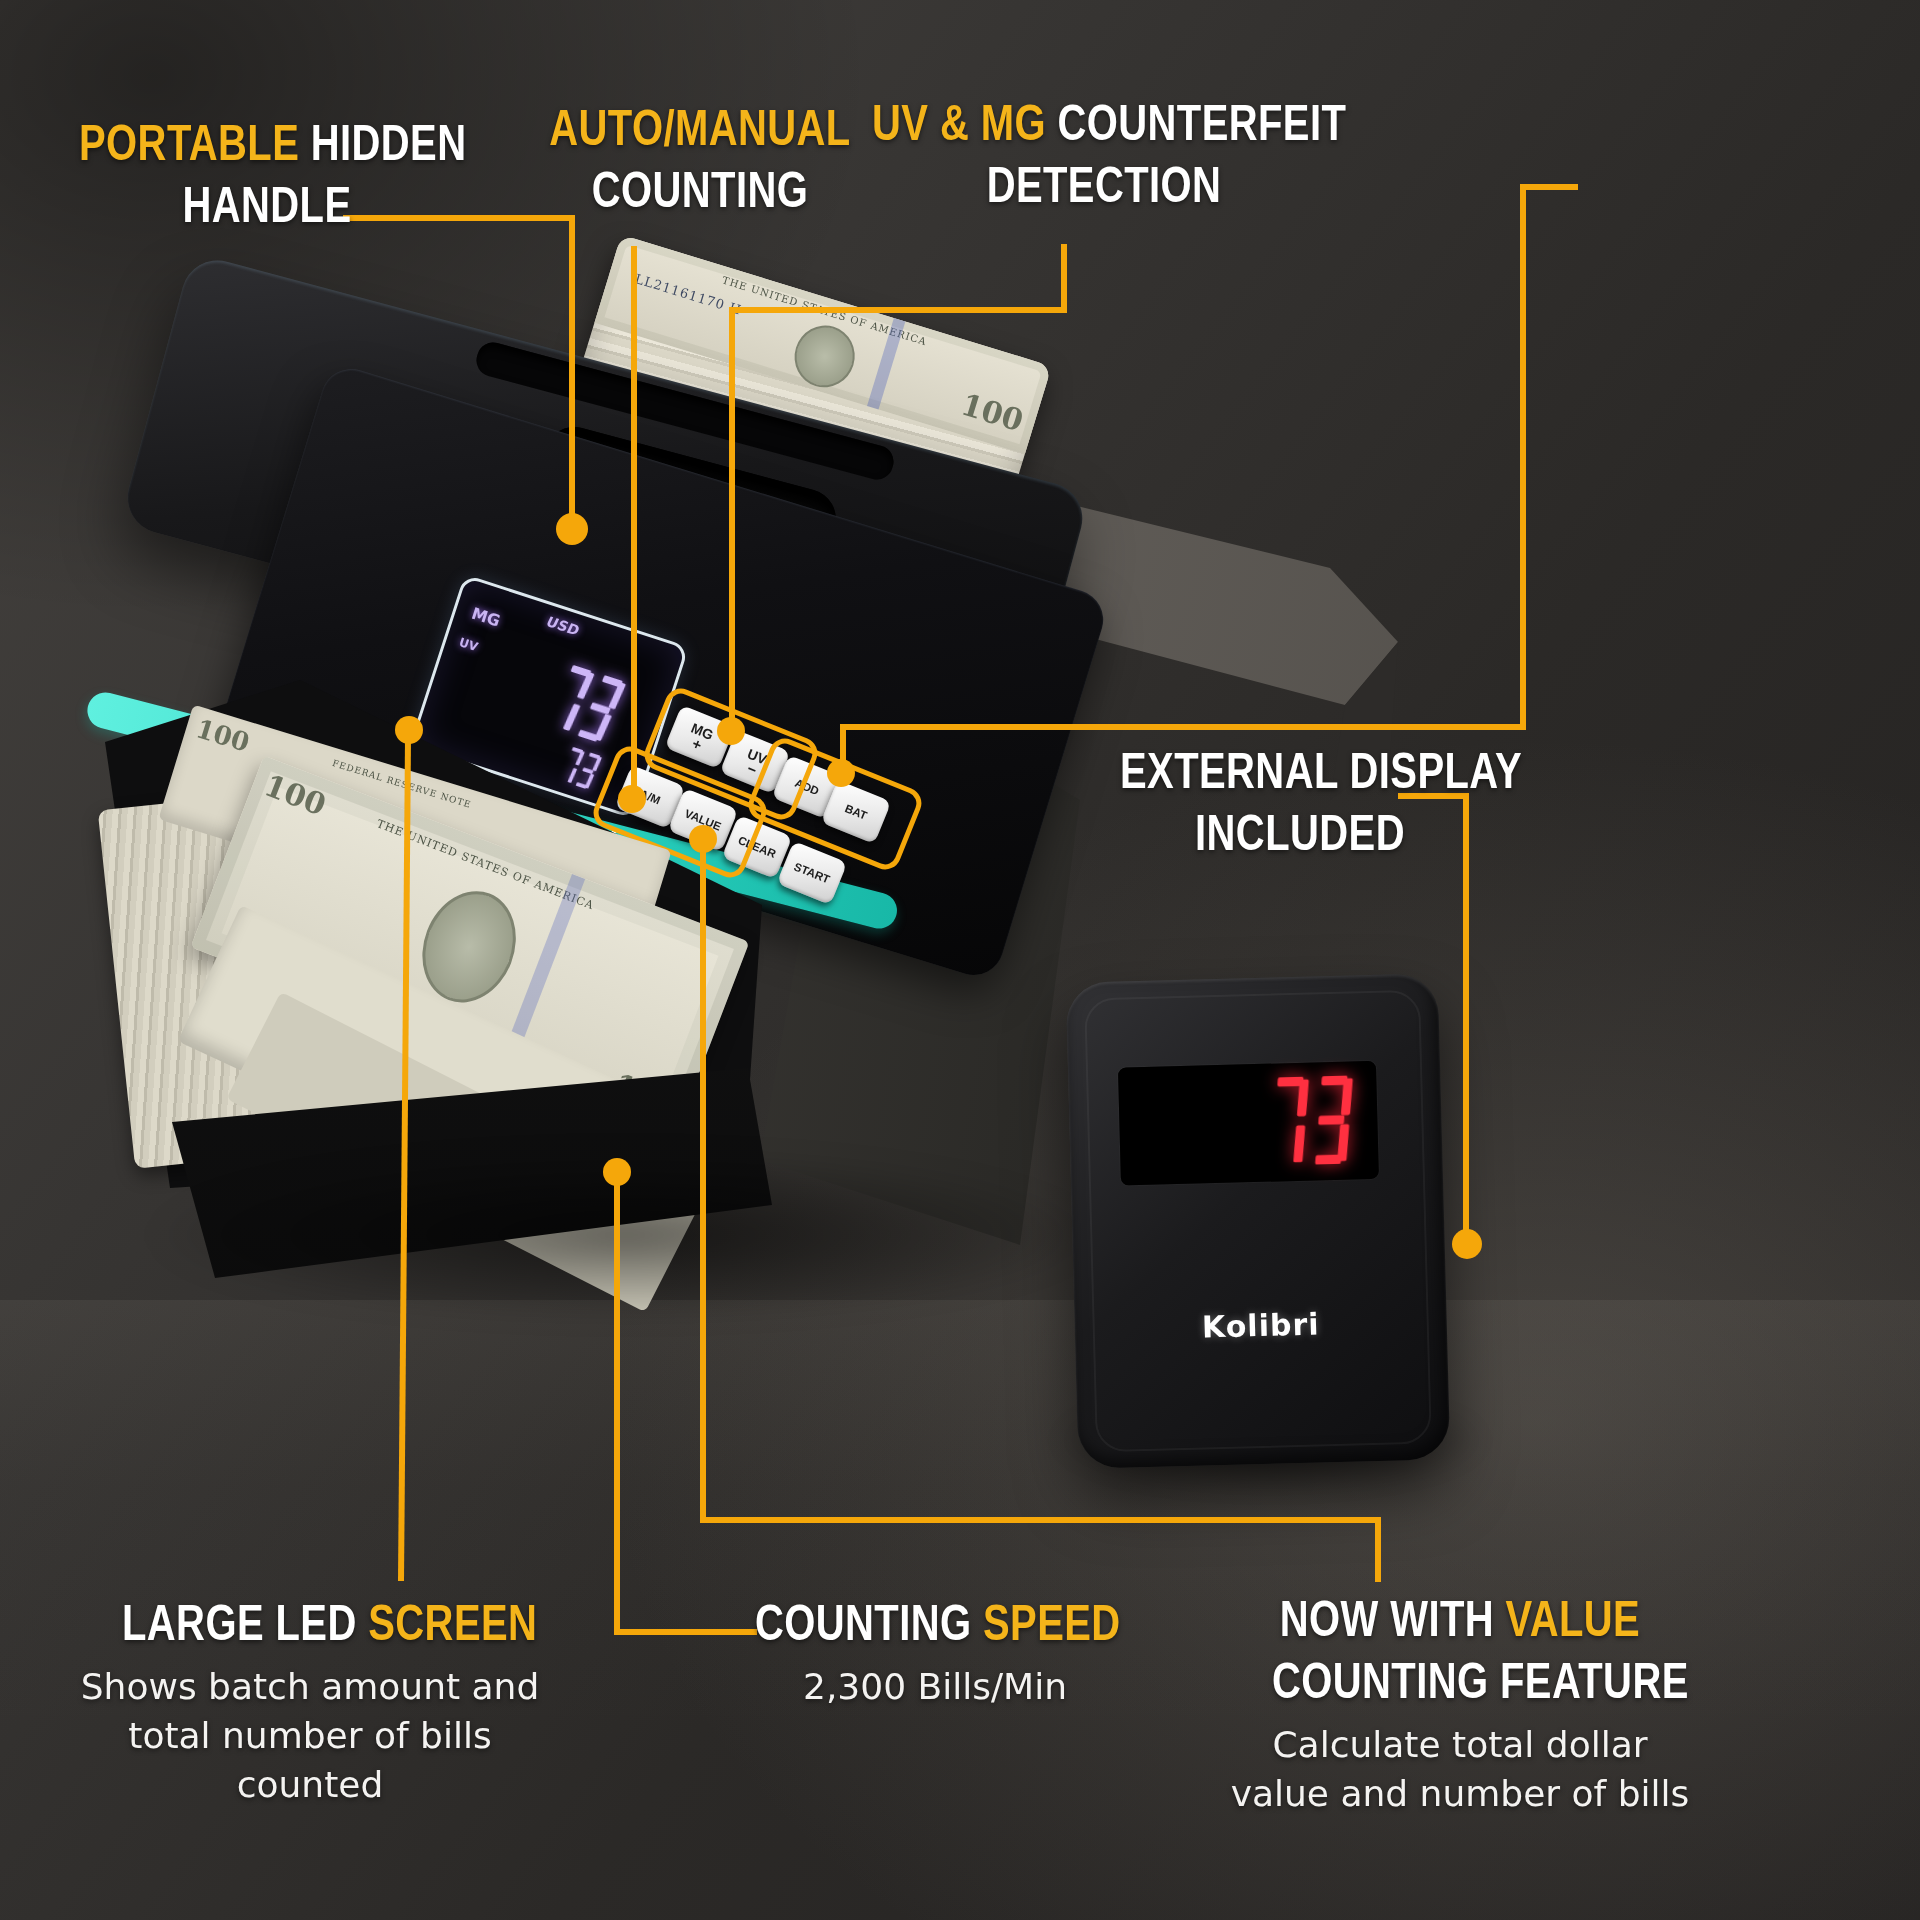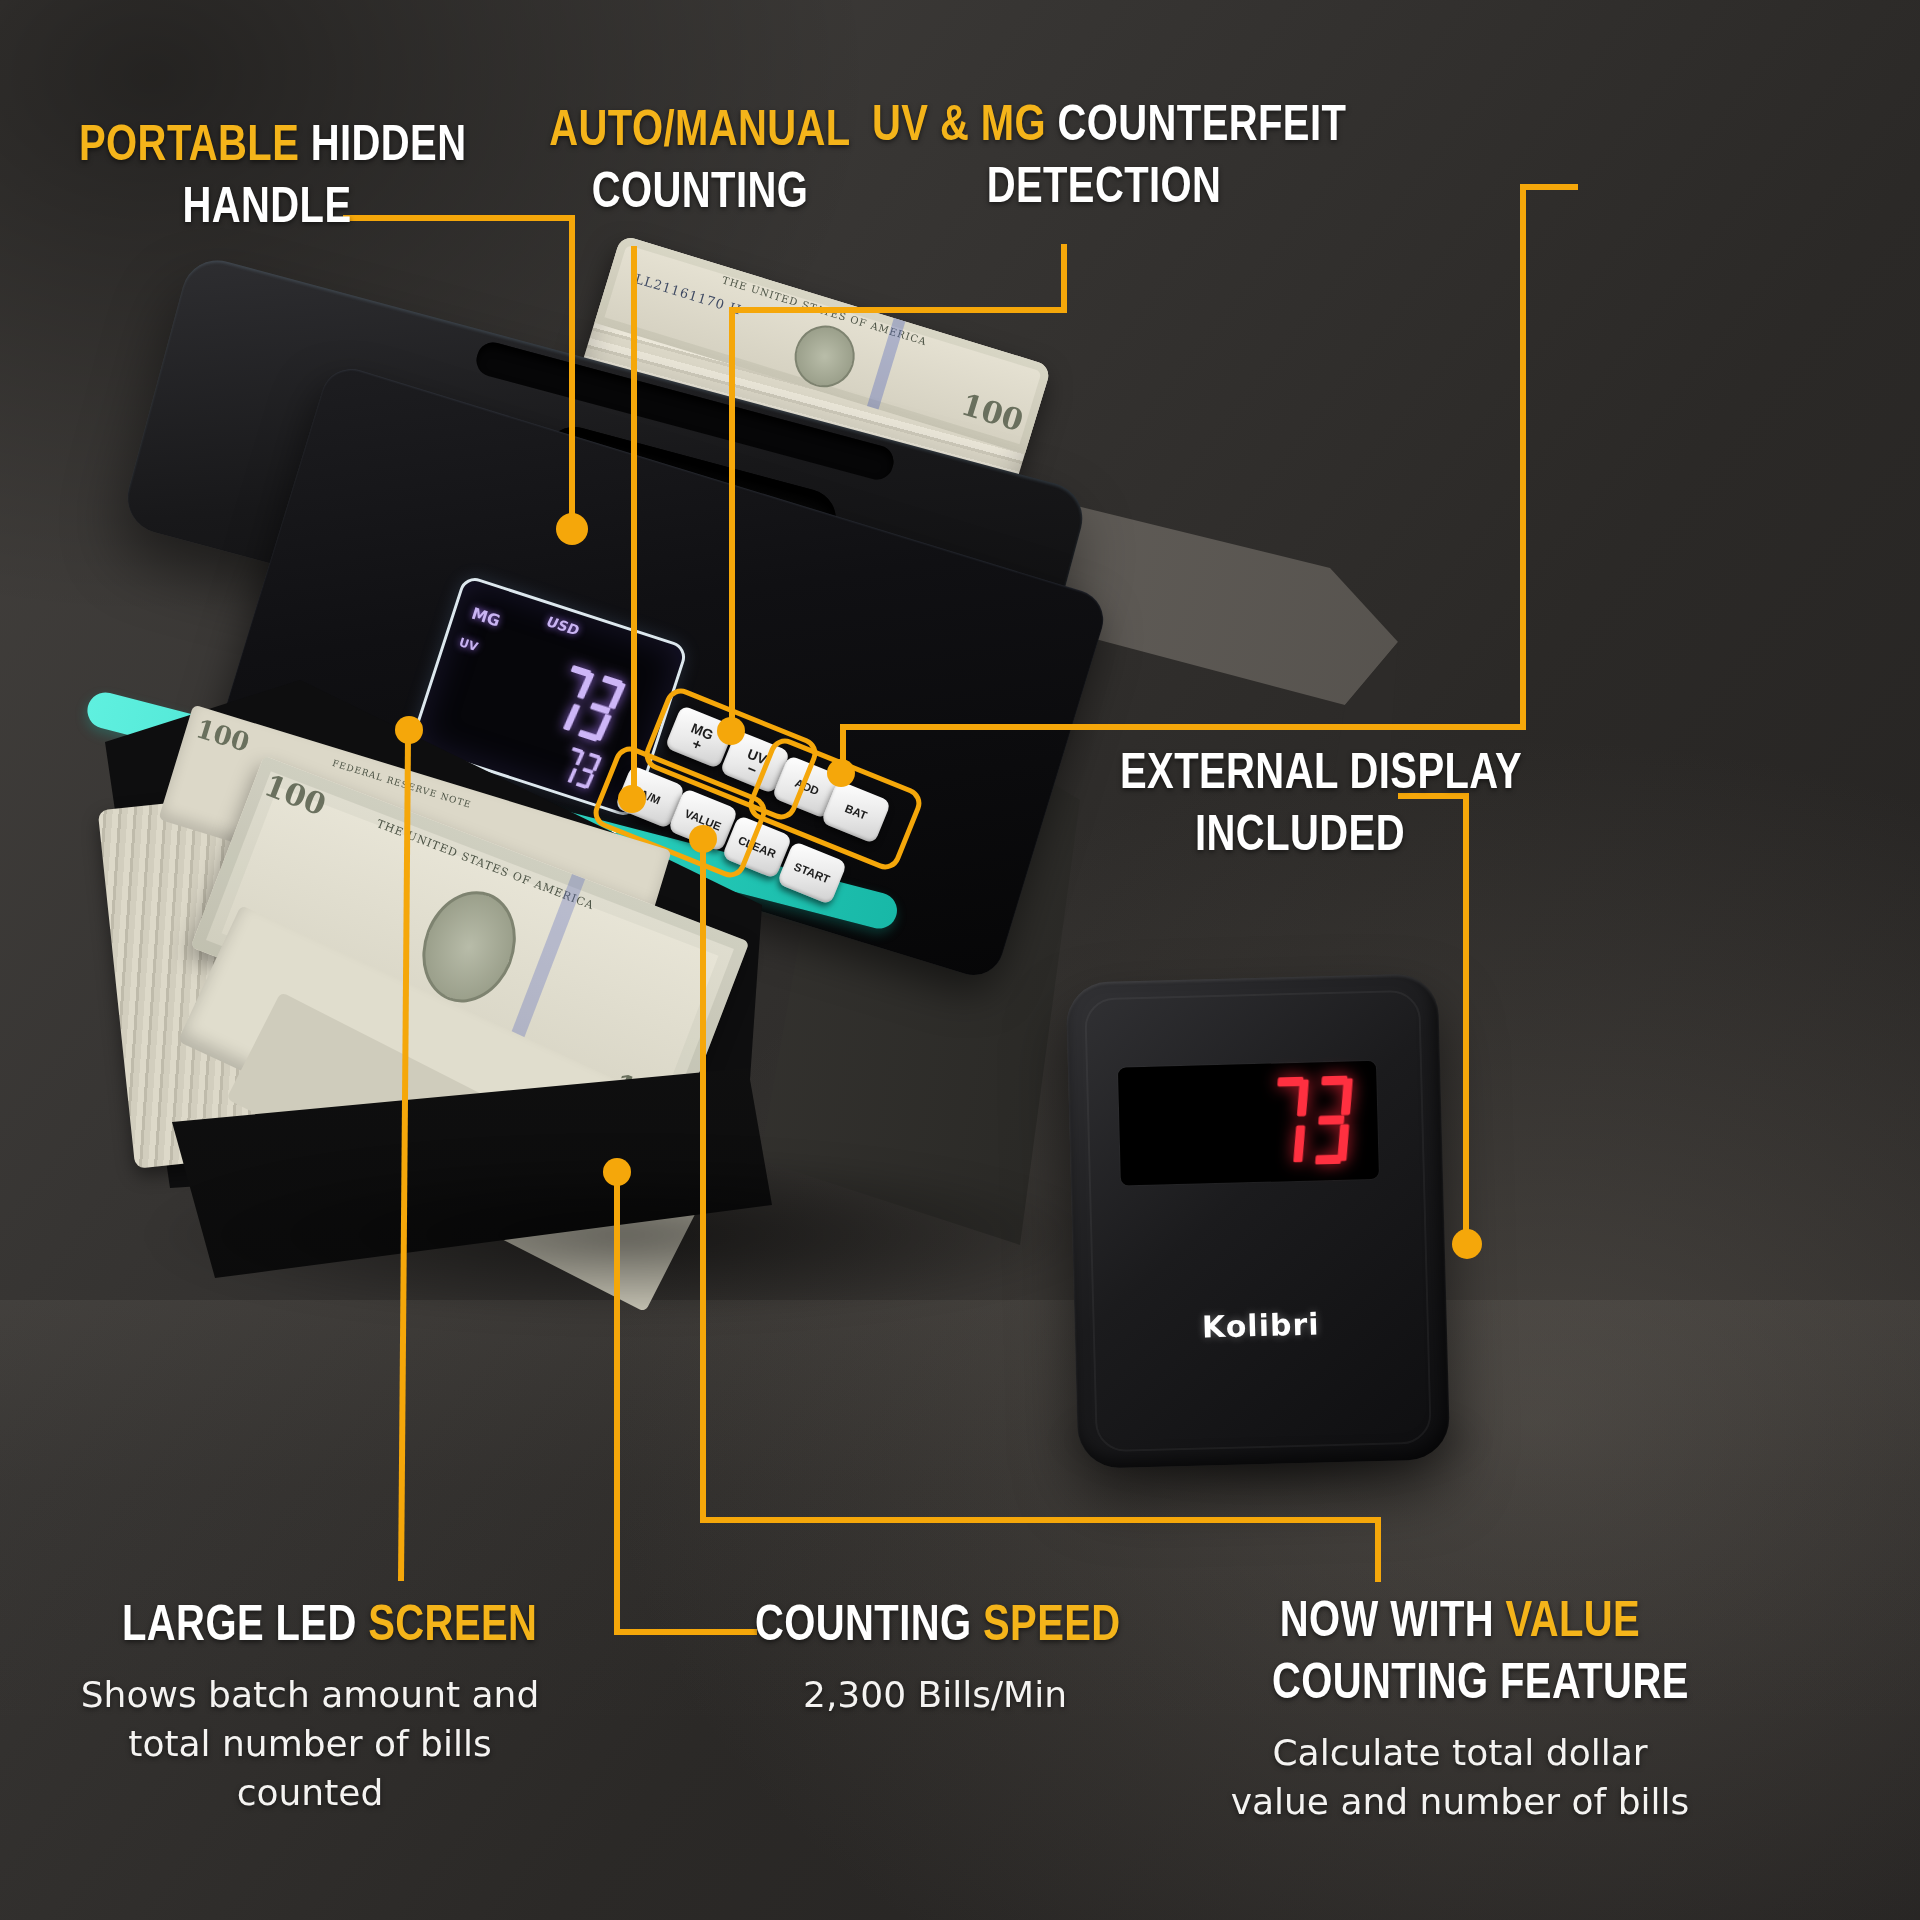--- a/index.html
+++ b/index.html
@@ -11,21 +11,21 @@
       linear-gradient(128deg,#45423f 0%,#373533 30%,#2b2927 60%,#232120 100%);}
   .abs{position:absolute;}
   .poly{position:absolute;inset:0;}
   
   .callout{position:absolute;text-align:center;color:#fff;}
   .h{font-weight:bold;font-size:50px;line-height:62px;letter-spacing:.5px;
      transform:scaleX(.8);transform-origin:50% 50%;white-space:nowrap;
      text-shadow:0 2px 6px rgba(0,0,0,.55);}
   .acc{color:#F4B41A;}
   .desc{font-family:"DejaVu Sans",sans-serif;font-size:36px;line-height:49px;
-        color:#f4f3f1;margin-top:16px;text-shadow:0 2px 5px rgba(0,0,0,.5);}
+        color:#f4f3f1;margin-top:8px;text-shadow:0 2px 5px rgba(0,0,0,.5);}
   
   .rot15{transform:rotate(15deg);}
   .btn{position:absolute;width:58px;height:46px;border-radius:9px;
     background:linear-gradient(160deg,#ffffff 0%,#e9e9e9 55%,#cfcfcf 100%);
     color:#1d1d1d;display:flex;flex-direction:column;align-items:center;justify-content:center;
     font-weight:bold;font-size:14px;line-height:14px;transform:rotate(22deg);
     box-shadow:0 4px 6px rgba(0,0,0,.55), inset 0 -2px 3px rgba(0,0,0,.18);}
   .btn .sub{font-size:15px;line-height:13px;}
   .btn.small{font-size:11.5px;}
   .grp{position:absolute;width:152px;height:76px;border:5px solid #F5A70A;border-radius:16px;

